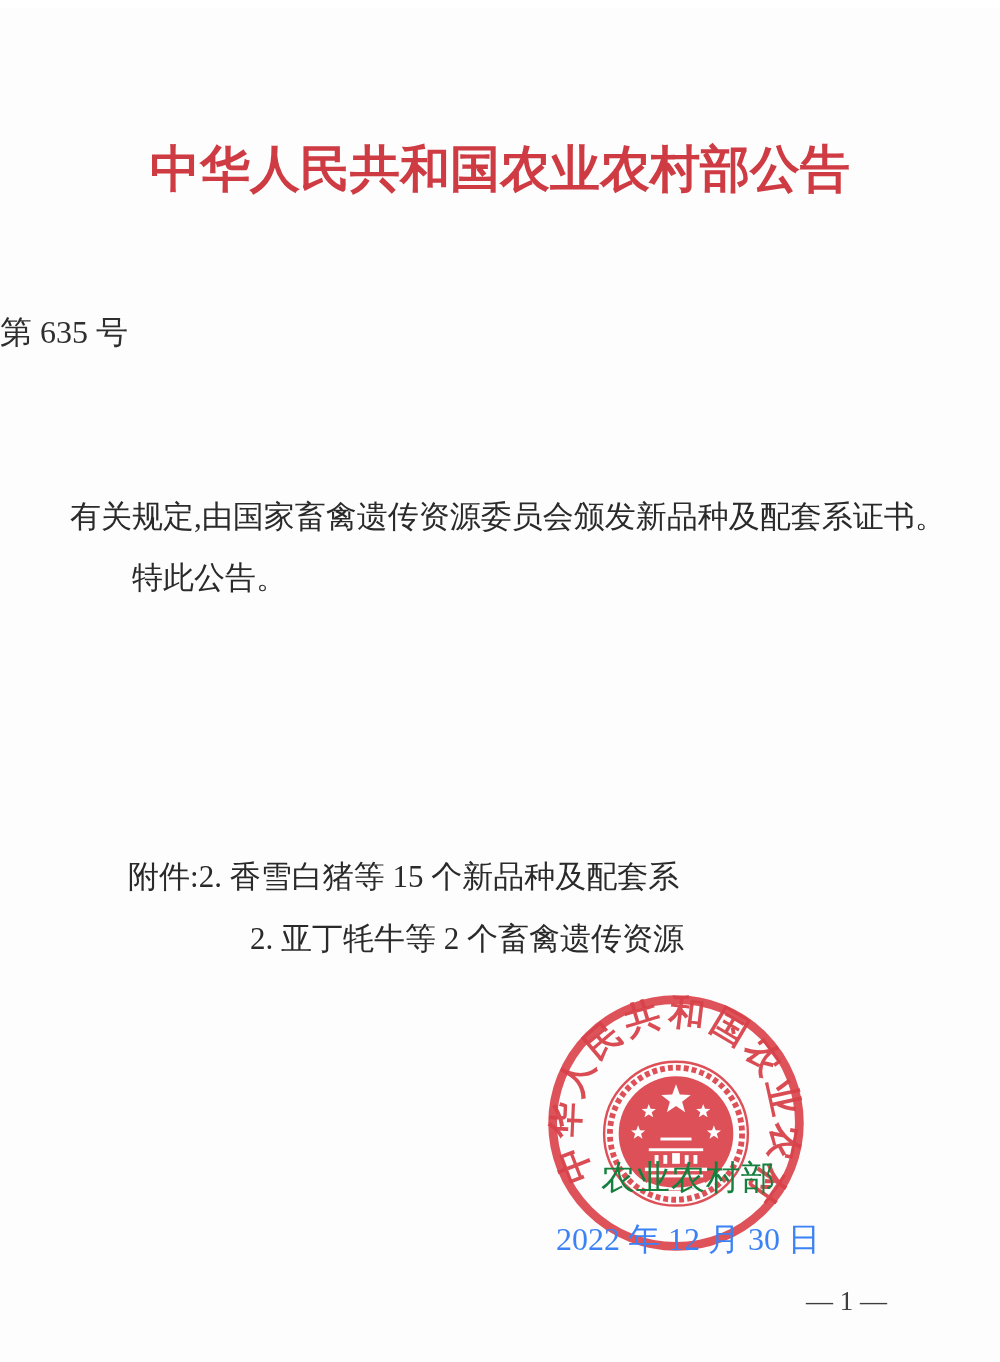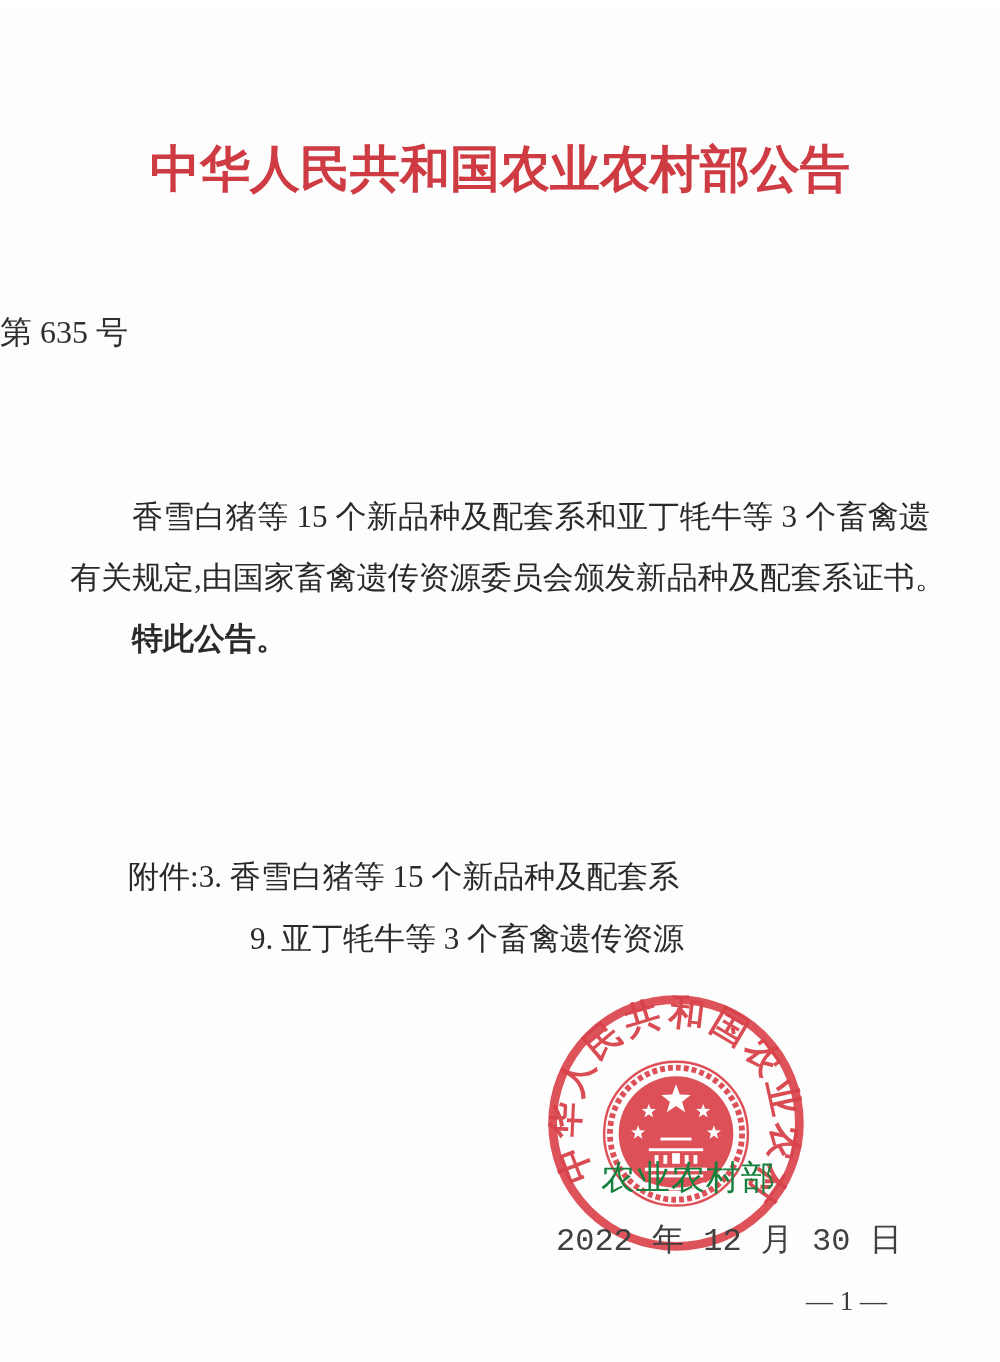--- a/index.html
+++ b/index.html
@@ -53,21 +53,20 @@
     text-align: justify;
     text-align-last: justify;
     overflow: hidden;
   }
   .body-line.first { text-indent: 62px; }
   .closing-line {
     height: 61px;
     line-height: 61px;
     text-indent: 62px;
     font-size: 31px;
-    font-weight: bold;
   }
 
   .attachment-line1 {
     position: absolute;
     top: 838px;
     left: 128px;
     font-size: 31px;
     line-height: 61px;
     color: #2b2a2a;
     white-space: nowrap;
@@ -101,24 +100,23 @@
     font-weight: 500;
     z-index: 5;
     white-space: nowrap;
   }
 
   .issue-date {
     position: absolute;
     left: 556px;
     top: 1210px;
     font-size: 32px;
-    color: #404040;
+    color: #3b82f6;
     z-index: 5;
     white-space: nowrap;
-    font-family: Liberation Mono, monospace;
   }
 
   .page-number {
     position: absolute;
     left: 806px;
     top: 1278px;
     font-size: 27px;
     color: #3e3e3e;
     white-space: nowrap;
   }
@@ -126,28 +124,27 @@
 </head>
 <body>
 
 <div class="page">
 
   <div class="doc-title">中华人民共和国农业农村部公告</div>
 
   <div class="doc-number">第 635 号</div>
 
   <div class="body-block">
-    <div class="body-line first">香雪白猪等 15 个新品种及配套系和亚丁牦牛等 3 个畜禽遗</div>
     <div class="body-line">有关规定,由国家畜禽遗传资源委员会颁发新品种及配套系证书。</div>
     <div class="closing-line">特此公告。</div>
   </div>
 
-  <div class="attachment-line1"><span>附件:</span><span>3. 香雪白猪等 15 个新品种及配套系</span></div>
+  <div class="attachment-line1"><span>附件:</span><span>2. 香雪白猪等 15 个新品种及配套系</span></div>
 
-  <div class="attachment-line2">9. 亚丁牦牛等 3 个畜禽遗传资源</div>
+  <div class="attachment-line2">2. 亚丁牦牛等 2 个畜禽遗传资源</div>
 
   <div class="seal-wrap">
     <svg viewBox="0 0 280 280" xmlns="http://www.w3.org/2000/svg">
       <defs>
         <polygon id="star" points="0,-16 3.9,-5.3 15.2,-4.9 6.3,2.0 9.4,12.9 0,6.6 -9.4,12.9 -6.3,2.0 -15.2,-4.9 -3.9,-5.3"></polygon>
       </defs>
 
       <circle cx="140" cy="140" r="127" fill="none" stroke="#dc464e" stroke-width="9" opacity="0.93"></circle>
 
       <path id="sealTextArc" d="M 57.3,198.0 A 101,101 0 1 1 222.7,198.0" fill="none"></path>

